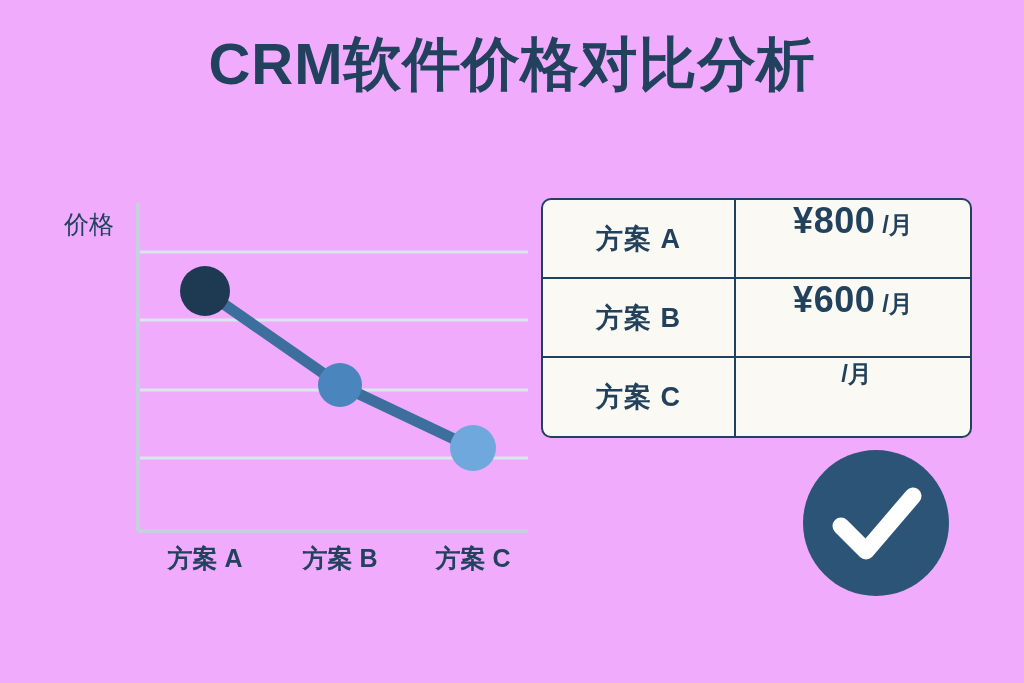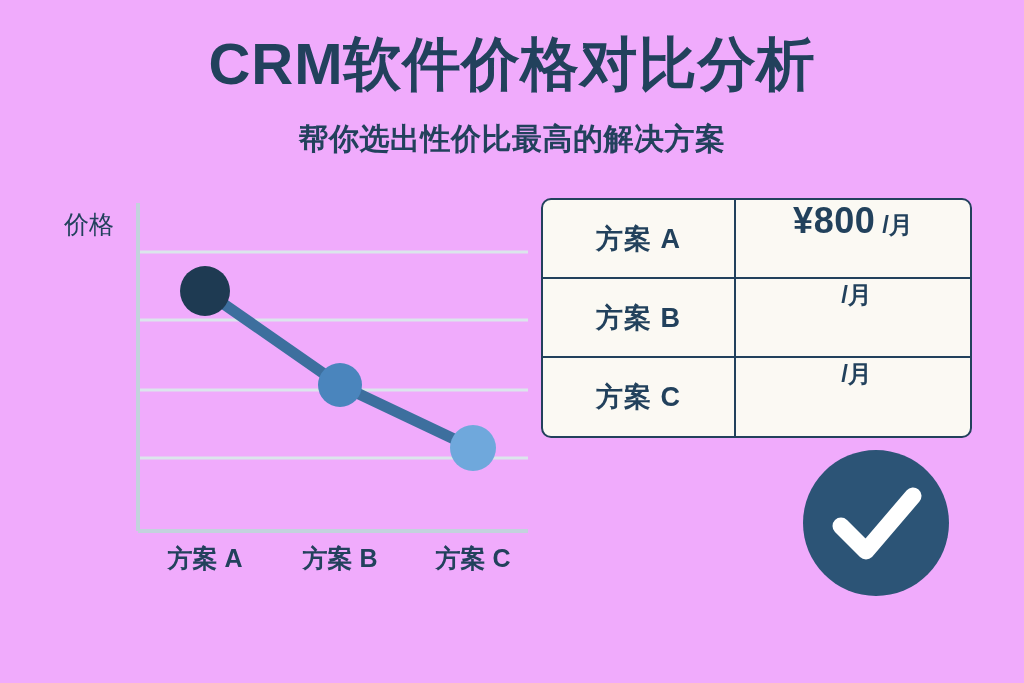--- a/index.html
+++ b/index.html
@@ -179,21 +179,20 @@
     width: 146px;
     height: 146px;
   }
 </style>
 </head>
 <body>
 
 <div id="canvas">
 
   <div id="page-title">CRM软件价格对比分析</div>
-  <div id="page-subtitle">帮你选出性价比最高的解决方案</div>
 
   <div id="chart-panel">
 
     <div id="y-axis-label">价格</div>
 
     <svg id="chart-plot" viewBox="0 0 500 400">
 
       <line x1="88" y1="57" x2="478" y2="57" stroke="#dbe5ec" stroke-width="3"></line>
       <line x1="88" y1="125" x2="478" y2="125" stroke="#dbe5ec" stroke-width="3"></line>
       <line x1="88" y1="195" x2="478" y2="195" stroke="#dbe5ec" stroke-width="3"></line>
@@ -220,20 +219,21 @@
       <div class="cell-plan">方案 A</div>
       <div class="cell-price">
         <span class="price-amount">¥800</span>
         <span class="price-unit">/月</span>
       </div>
     </div>
 
     <div class="table-row">
       <div class="cell-plan">方案 B</div>
       <div class="cell-price">
+        <span class="price-amount">¥600</span>
         <span class="price-unit">/月</span>
       </div>
     </div>
 
     <div class="table-row">
       <div class="cell-plan">方案 C</div>
       <div class="cell-price">
         <span class="price-unit">/月</span>
       </div>
     </div>

